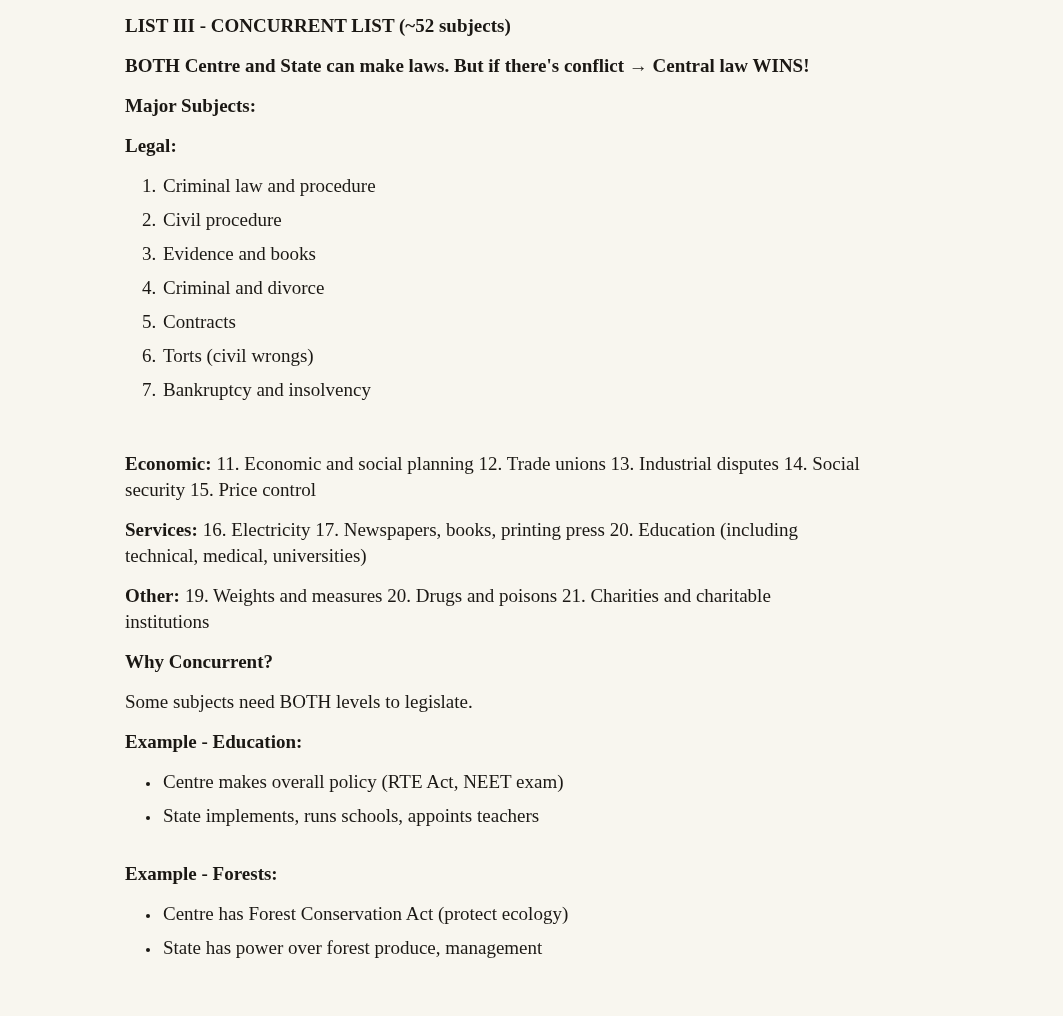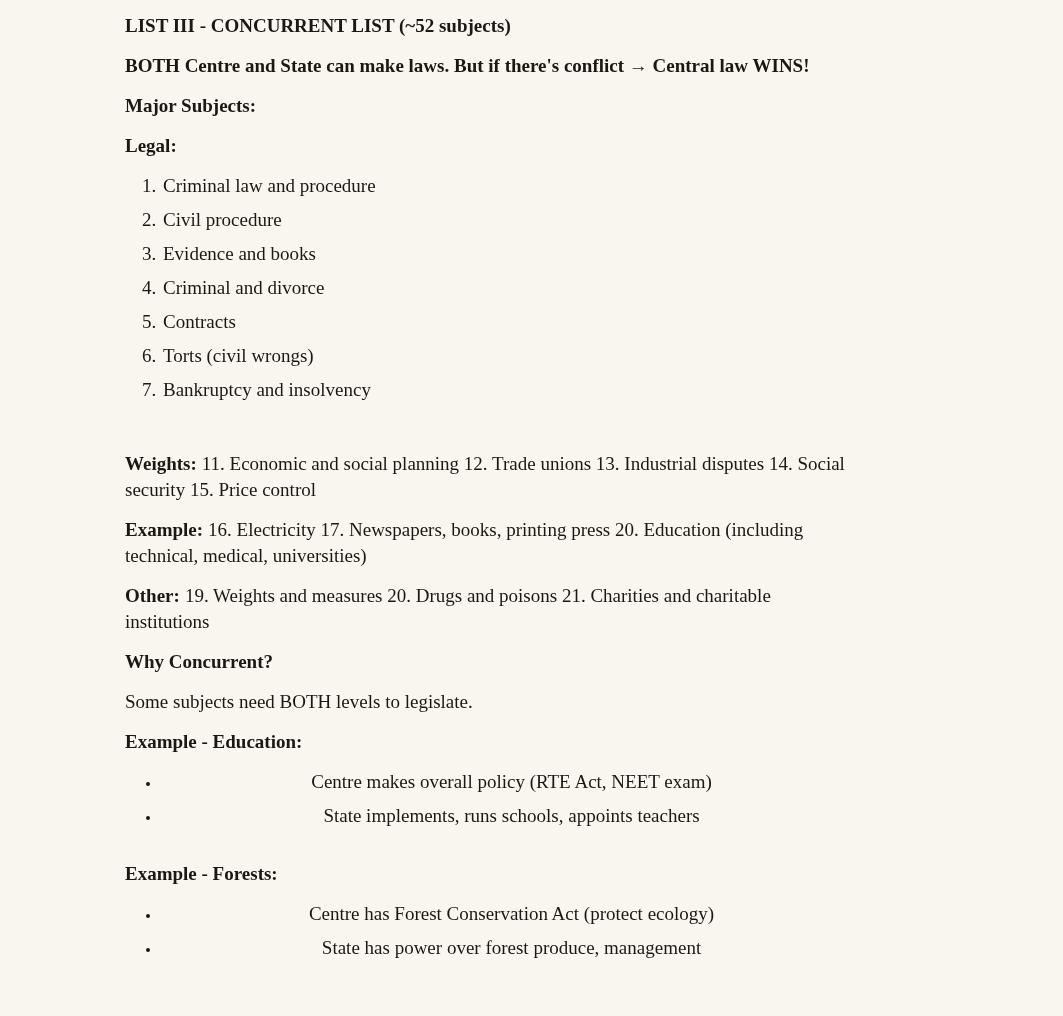--- a/index.html
+++ b/index.html
@@ -33,21 +33,20 @@
   }
   ol.numbered {
     margin: 0 0 48px 0;
     padding-left: 36px;
     list-style: decimal;
   }
   ul.bullets {
     margin: 0 0 32px 0;
     padding-left: 36px;
     list-style: disc;
-    text-align: center;
   }
   ol.numbered li, ul.bullets li {
     line-height: 26px;
     margin-bottom: 8px;
     padding-left: 2px;
   }
   ol.numbered li:last-child, ul.bullets li:last-child {
     margin-bottom: 0;
   }
   ul.bullets li::marker {
@@ -71,23 +70,23 @@
     <li>Criminal law and procedure</li>
     <li>Civil procedure</li>
     <li>Evidence and books</li>
     <li>Criminal and divorce</li>
     <li>Contracts</li>
     <li>Torts (civil wrongs)</li>
     <li>Bankruptcy and insolvency</li>
   </ol>
 
 
-  <p><span class="cat-label">Weights:</span><span>11. Economic and social planning 12. Trade unions 13. Industrial disputes 14. Social security 15. Price control</span></p>
+  <p><span class="cat-label">Economic:</span><span>11. Economic and social planning 12. Trade unions 13. Industrial disputes 14. Social security 15. Price control</span></p>
 
-  <p><span class="cat-label">Example:</span><span>16. Electricity 17. Newspapers, books, printing press 20. Education (including technical, medical, universities)</span></p>
+  <p><span class="cat-label">Services:</span><span>16. Electricity 17. Newspapers, books, printing press 20. Education (including technical, medical, universities)</span></p>
 
   <p><span class="cat-label">Other:</span><span>19. Weights and measures 20. Drugs and poisons 21. Charities and charitable institutions</span></p>
 
   <p class="bold">Why Concurrent?</p>
 
   <p>Some subjects need BOTH levels to legislate.</p>
 
   <p class="bold">Example - Education:</p>
 
   <ul class="bullets">

